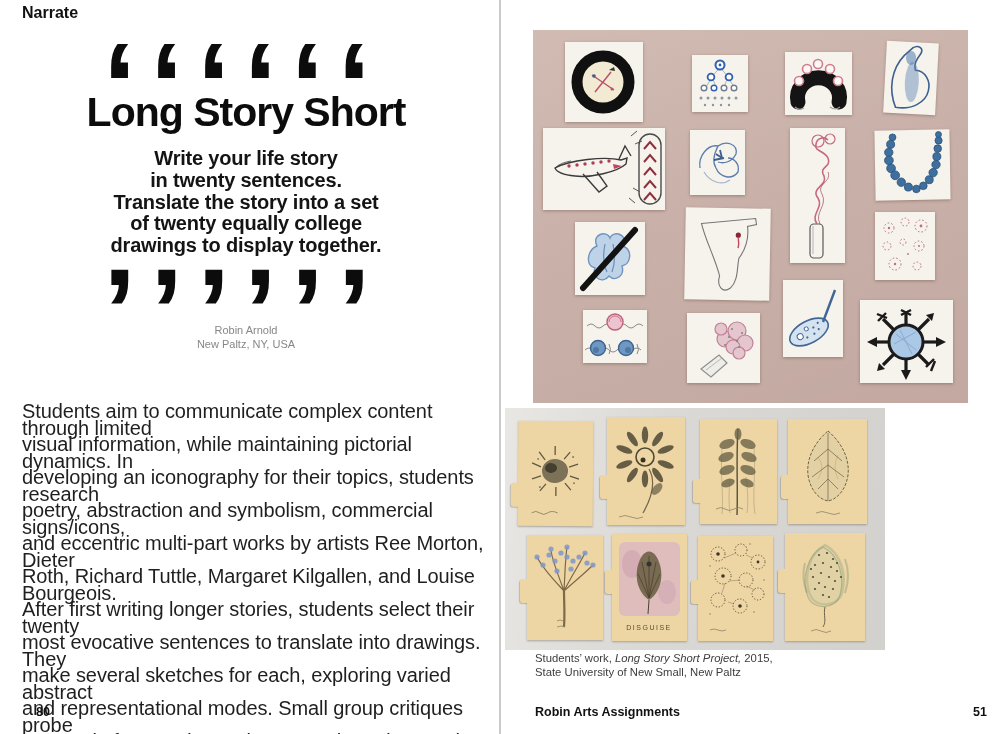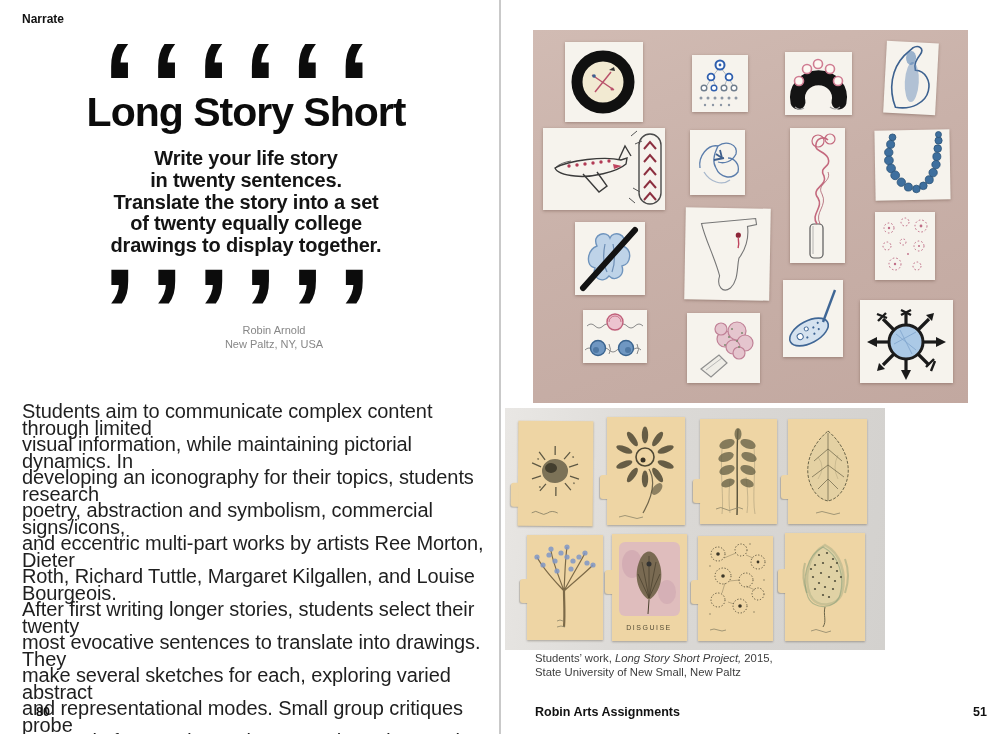--- a/index.html
+++ b/index.html
@@ -3,33 +3,33 @@
 <meta charset="utf-8">
 <style>
   * { margin:0; padding:0; box-sizing:border-box; }
   html,body { width:1000px; height:734px; background:#ffffff; overflow:hidden;
               font-family:"Liberation Sans", sans-serif; }
   .spread { position:relative; width:1000px; height:734px; background:#fff; }
   .divider { position:absolute; left:499px; top:0; width:2px; height:734px; background:#c9c9c9; }
 
   
   .pg-l { position:absolute; left:0; top:0; width:500px; height:734px; }
-  .cat-label { position:absolute; left:22px; top:12px; font-size:12px; font-weight:700; color:#111; }
+  .cat-label { position:absolute; left:22px; top:4px; font-size:16px; font-weight:700; color:#111; }
   .q-row { position:absolute; left:0; width:492px; text-align:center; overflow:hidden; height:46px; }
   .q-row span { display:inline-block; font-size:120px; line-height:120px; margin-top:-11px;
                 letter-spacing:18px; font-weight:700; color:#0c0c0c; }
   .q-open  { top:36px; }
   .q-close { top:262px; }
   .title { position:absolute; left:0; top:92px; width:492px; text-align:center;
            font-size:41px; font-weight:700; letter-spacing:-1px; color:#0c0c0c; line-height:1; }
   .assignment { position:absolute; left:0; top:148px; width:492px; text-align:center;
                 font-size:20px; font-weight:700; color:#141414; line-height:21.8px;
                 letter-spacing:-0.2px; white-space:pre-line; }
   .author { position:absolute; left:0; top:324px; width:492px; text-align:center;
-            font-size:11px; font-weight:400; color:#878787; line-height:13.5px; white-space:pre-line;margin-left:28px; }
+            font-size:11px; font-weight:400; color:#878787; line-height:13.5px; white-space:pre-line; }
   .body-text { position:absolute; left:22px; top:403px; width:478px;
                font-size:20px; font-weight:400; color:#1f1f1f; line-height:16.5px;
                letter-spacing:-0.1px; white-space:pre-line; }
   .pagenum { position:absolute; font-size:12.5px; font-weight:700; color:#111; }
   .pn-l { left:36px; top:705px; }
 
   
   .pg-r { position:absolute; left:500px; top:0; width:500px; height:734px;border-radius:25px; }
   .photo-top { position:absolute; left:33px; top:30px; width:435px; height:373px;
                background:linear-gradient(160deg,#d1bbb3 0%, #c9b1a9 45%, #c2a8a0 100%); }

